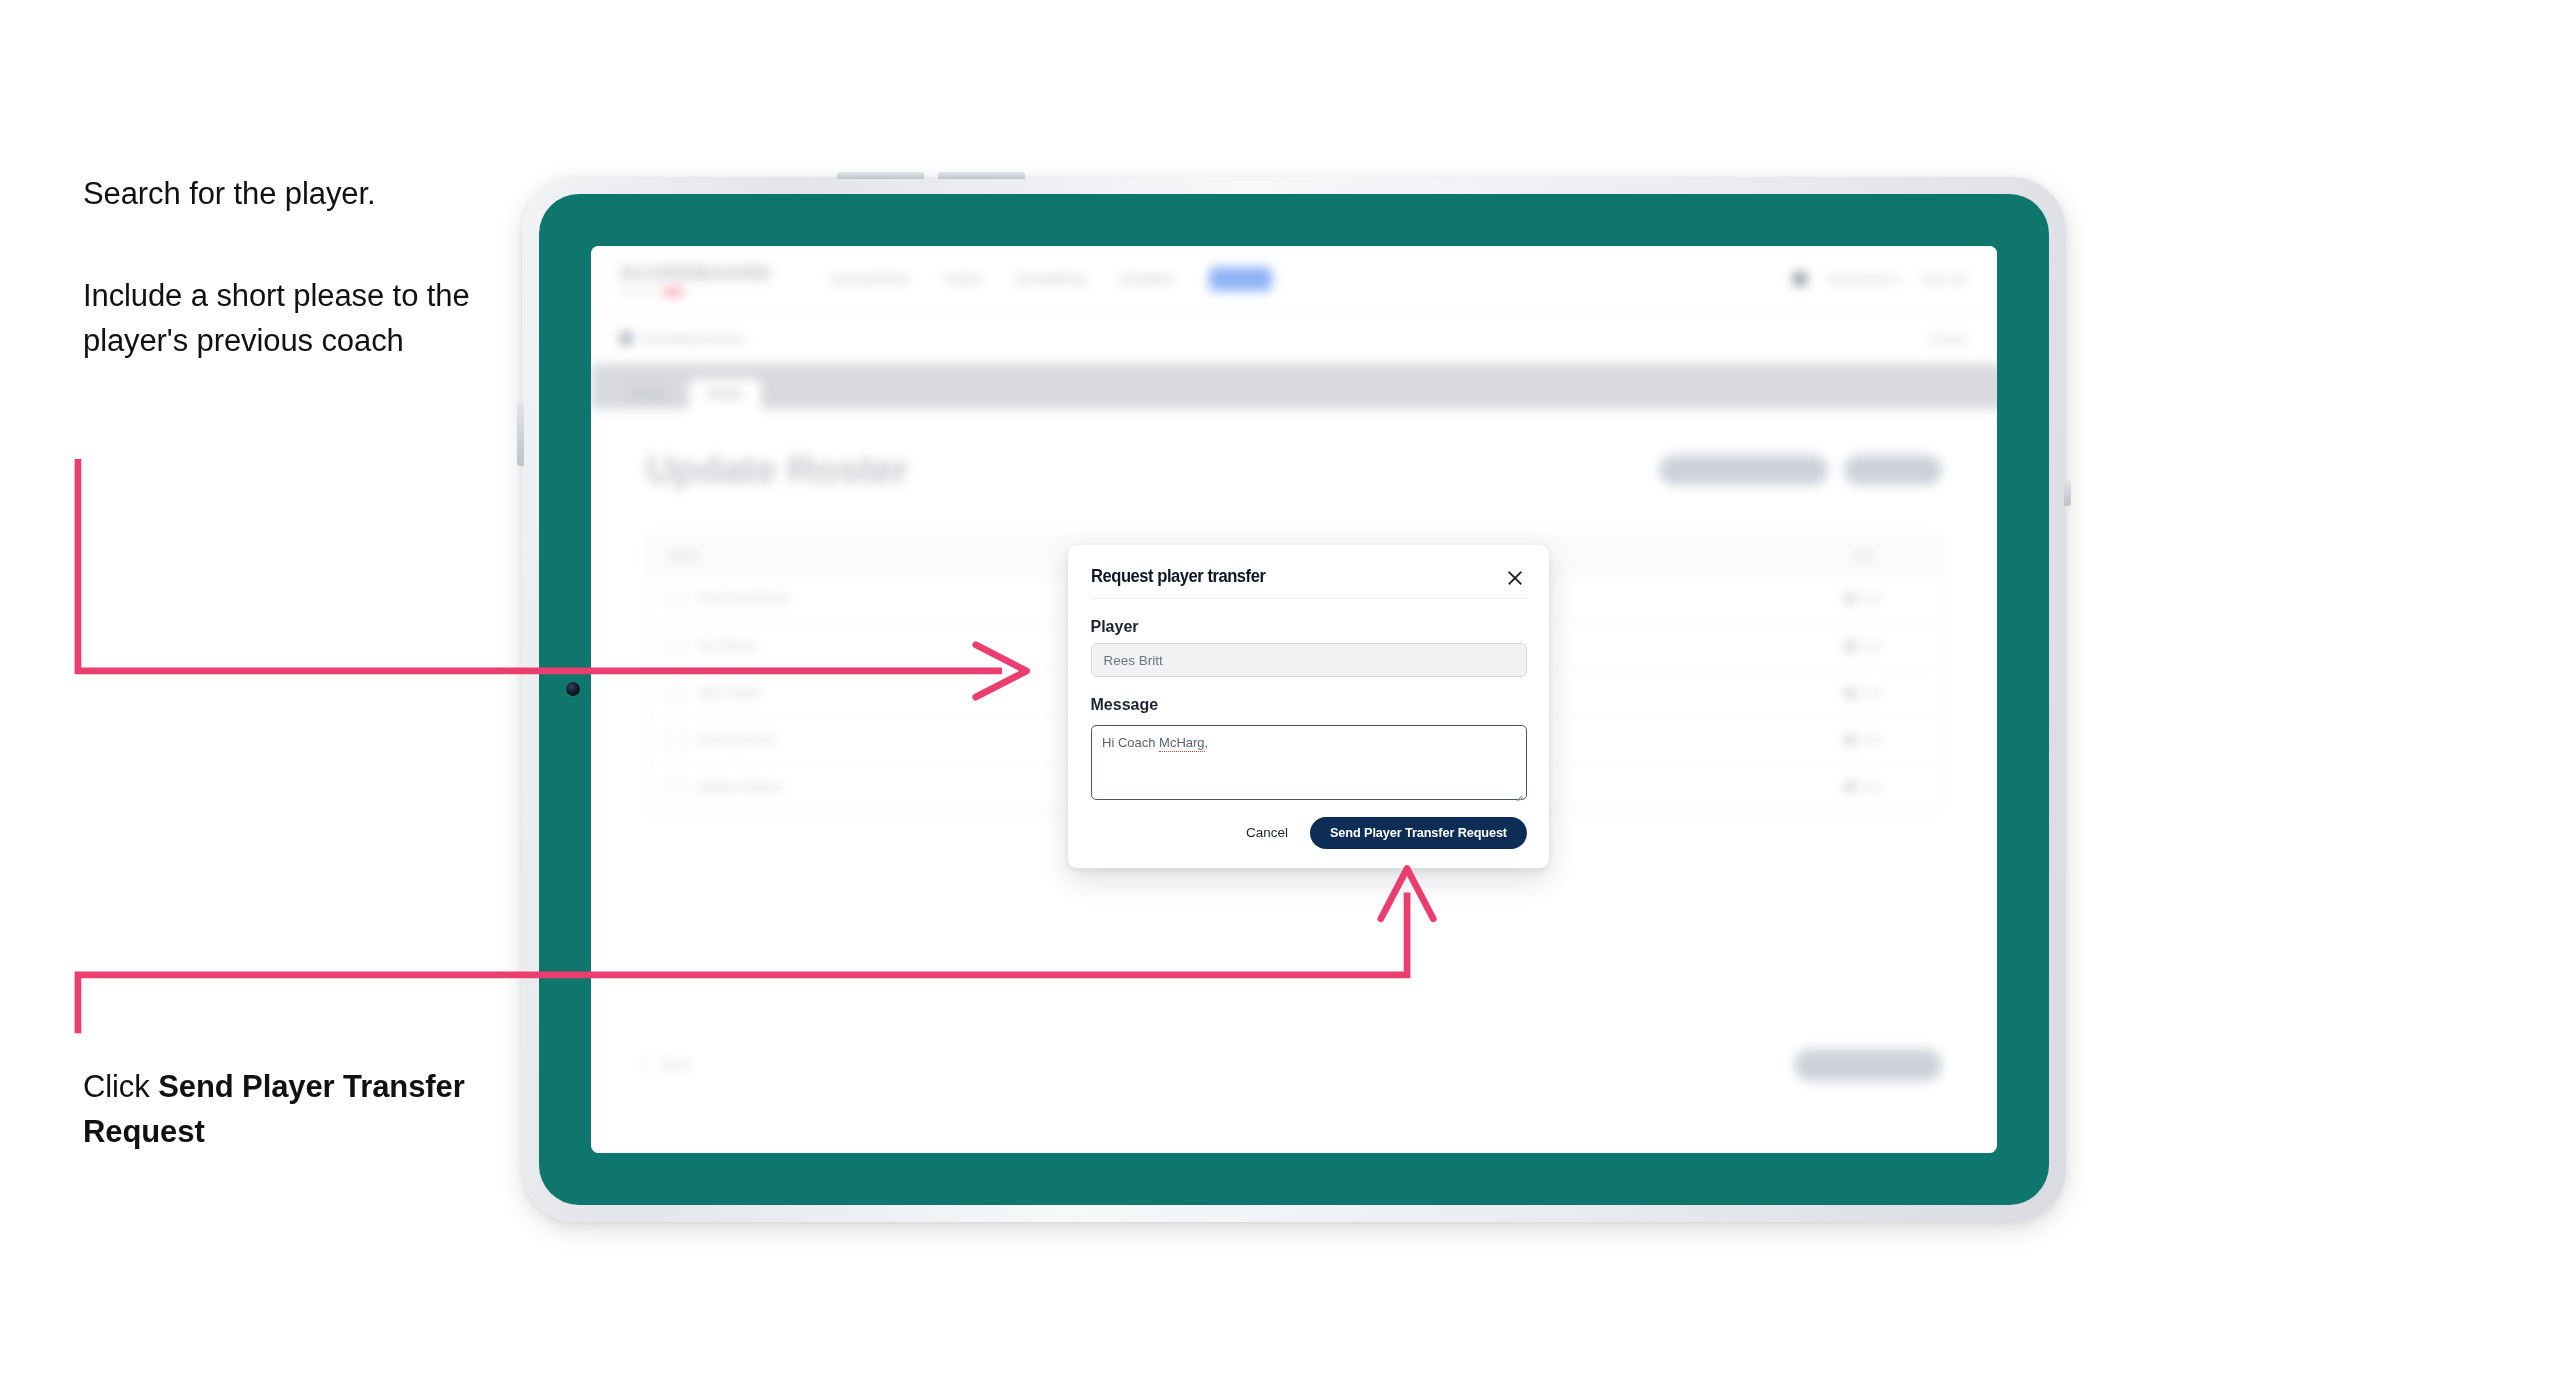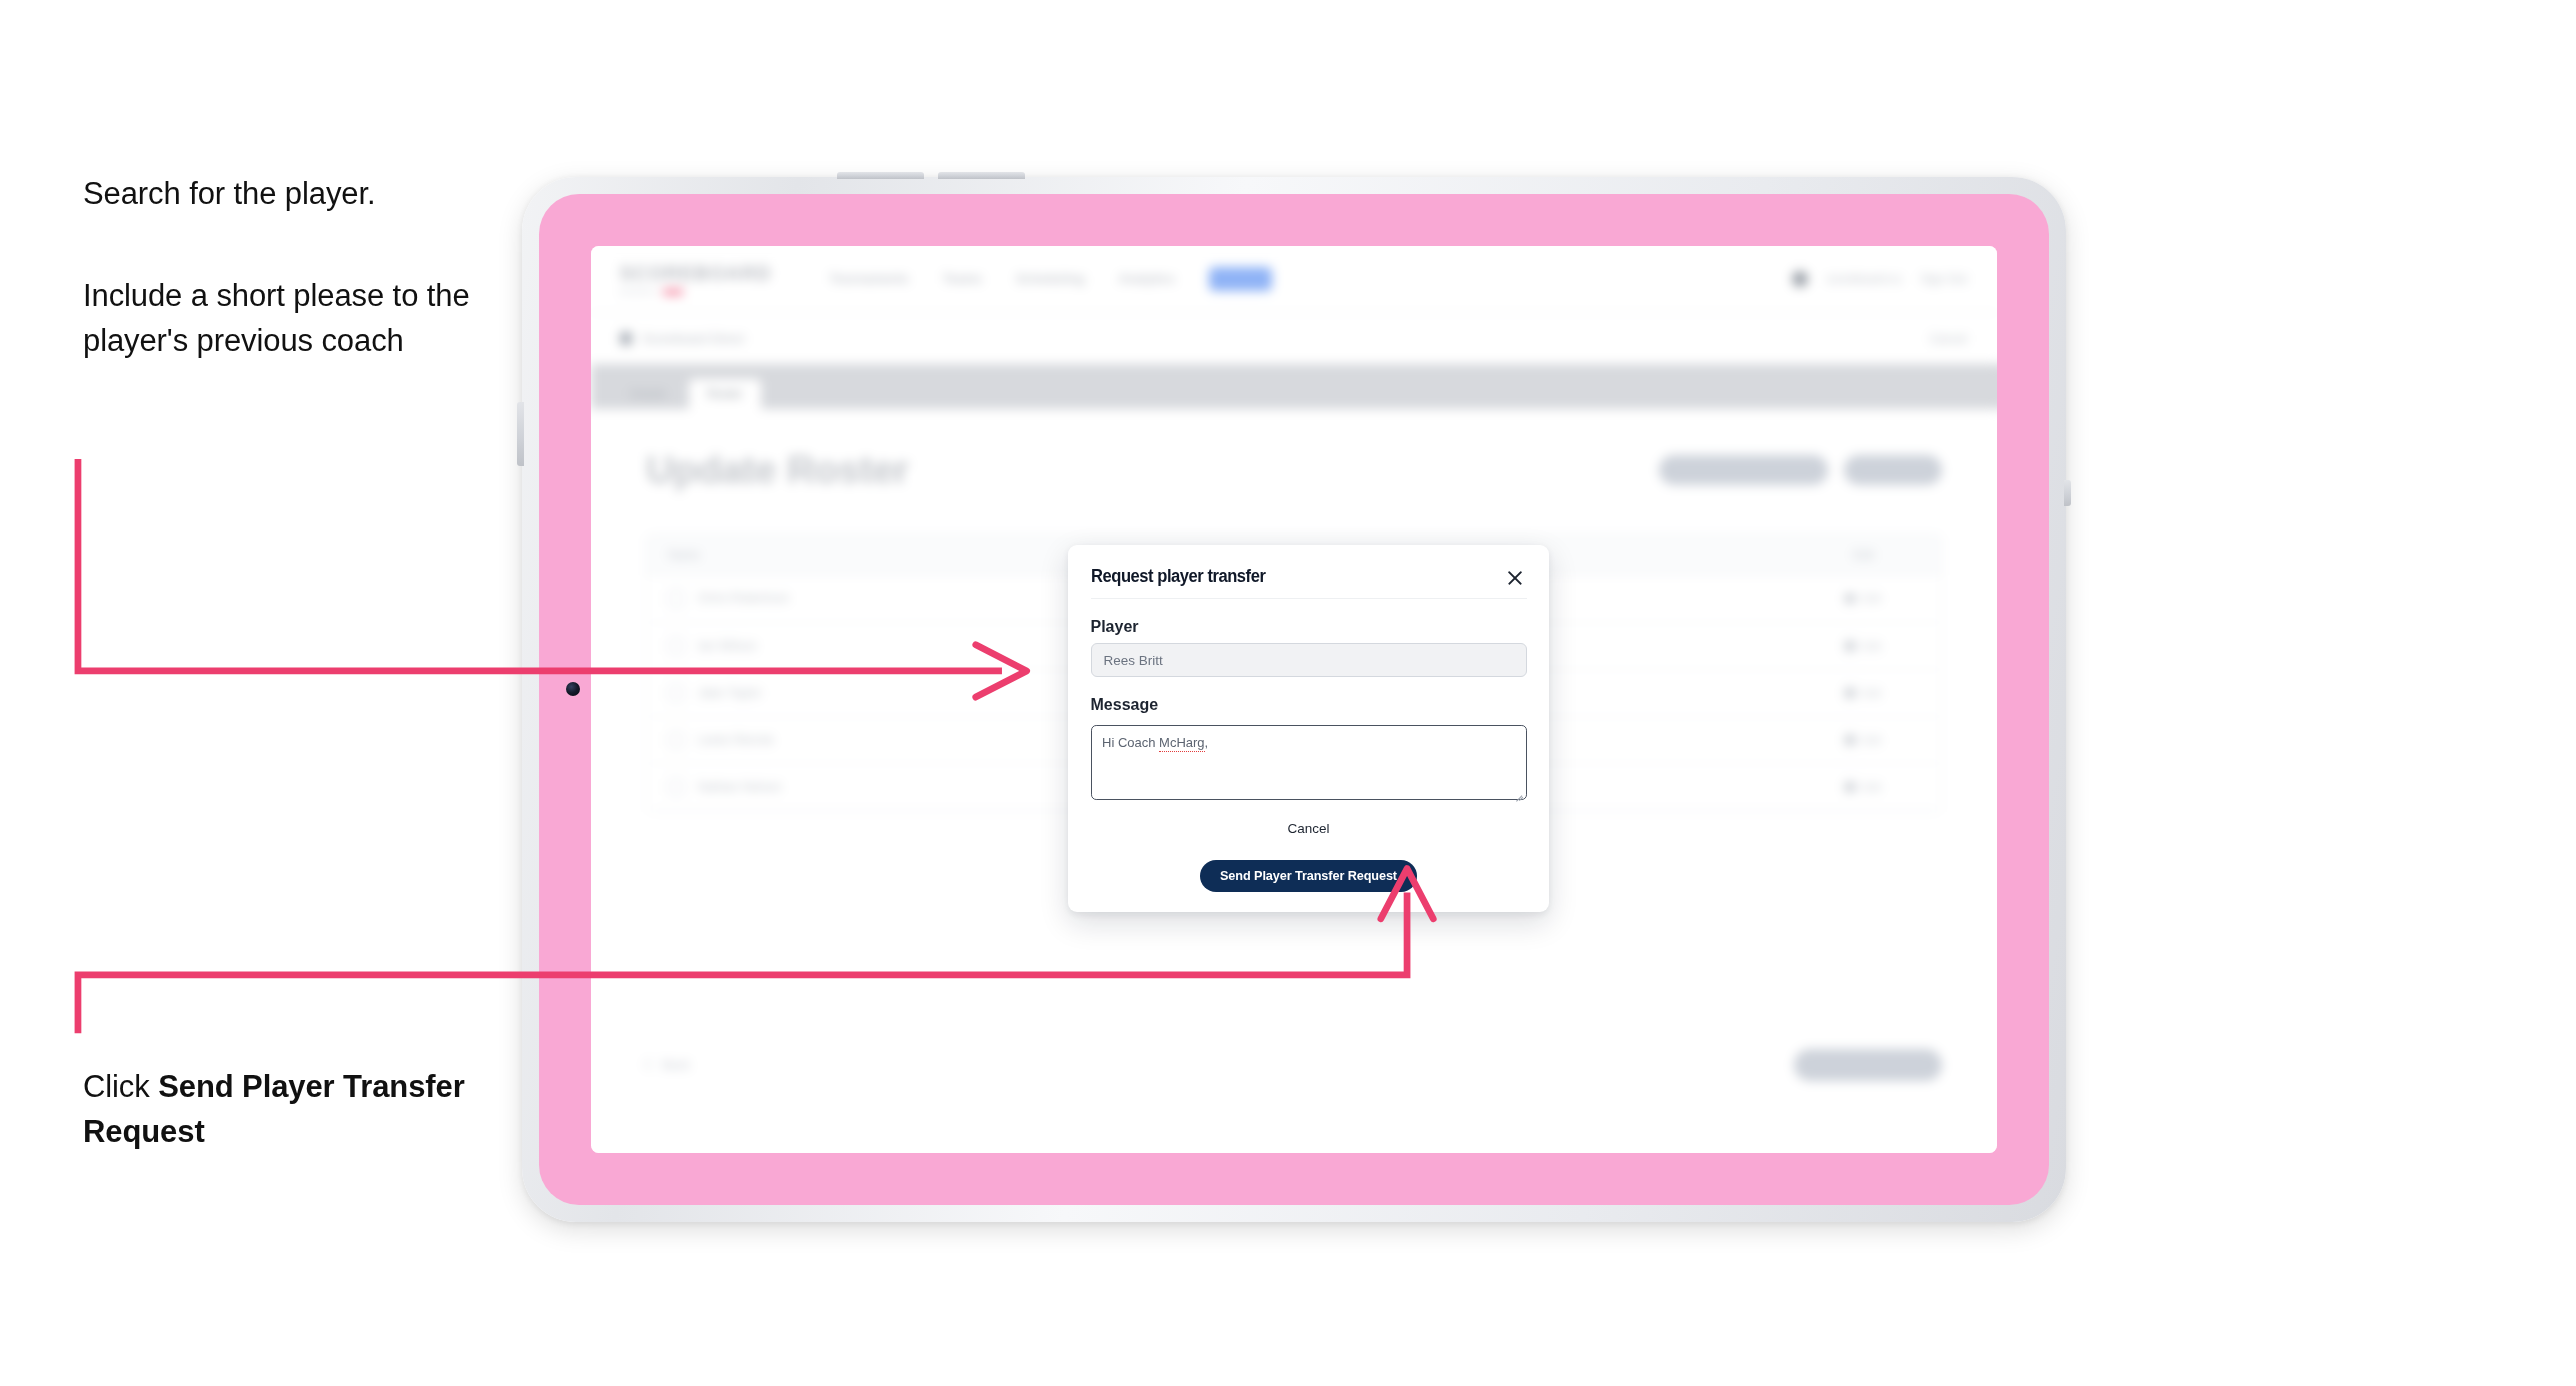--- a/index.html
+++ b/index.html
@@ -78,21 +78,21 @@
     background: linear-gradient(100deg, #f2f3f5 0%, #e3e5e9 16%, #f7f8fa 42%, #e9ebef 72%, #d9dbe0 100%);
     box-shadow: 0 7.5px 25.5px rgba(0,0,0,0.13), 0 1.5px 6px rgba(0,0,0,0.07);
   }
   .device-bezel {
     position: absolute;
     left: 17px;
     top: 17px;
     right: 17px;
     bottom: 17px;
     border-radius: 40px;
-    background: #f9a8d4;
+    background: #0f766e;
   }
   .device-screen {
     position: absolute;
     left: 52px;
     top: 52px;
     right: 52px;
     bottom: 52px;
     border-radius: 7.5px;
     background: #ffffff;
     overflow: hidden;
@@ -439,21 +439,20 @@
   }
   .msg-resize::before { width: 8.2px; bottom: 1.5px; transform: rotate(-45deg); }
   .msg-resize::after  { width: 4.5px;  bottom: 0px; transform: rotate(-45deg); }
 
   .modal-actions {
     margin-top: 16.5px;
     display: flex;
     align-items: center;
     justify-content: flex-end;
     gap: 19.5px;
-    flex-direction: column;
   }
   .btn-cancel {
     font-size: 13.5px;
     color: #1d2430;
     background: none;
     border: none;
     padding: 4.5px 3px;
     cursor: pointer;
     font-family: inherit;
   }

